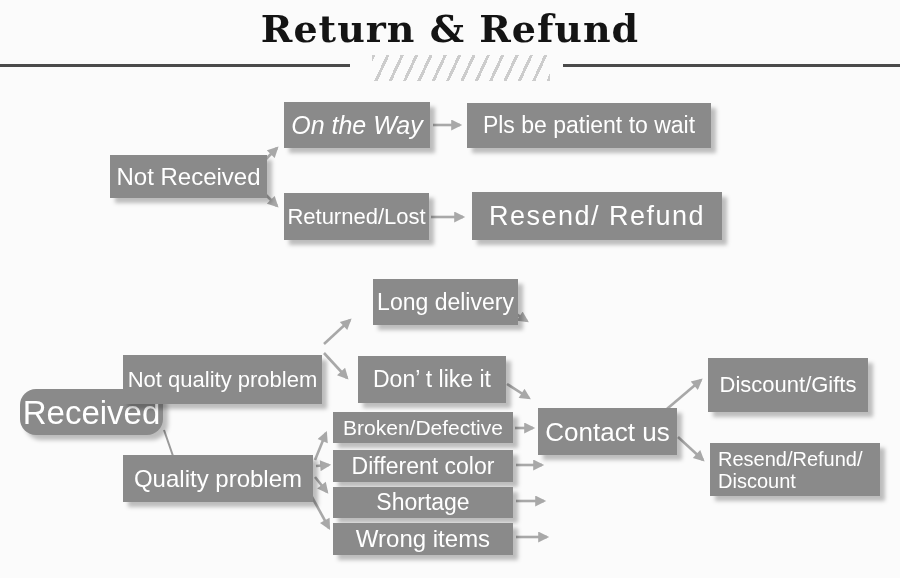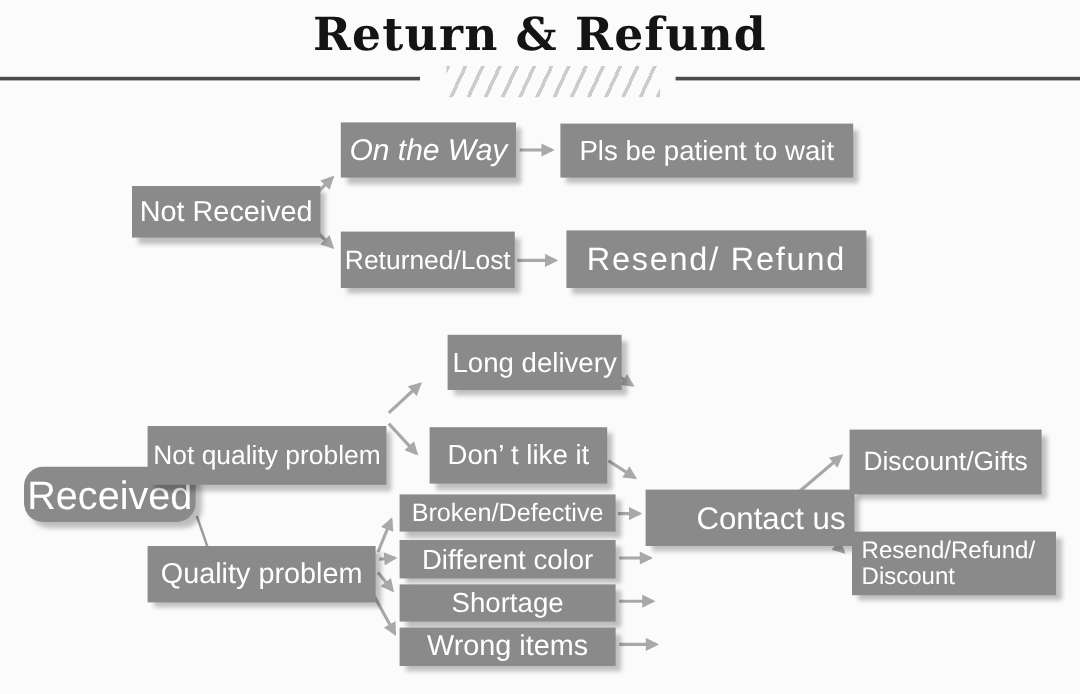--- a/index.html
+++ b/index.html
@@ -128,21 +128,21 @@
   </div>
 
   <div class="node" style="left:333px;top:487px;width:180px;height:31px;font-size:23px;">
     <span>Shortage</span>
   </div>
 
   <div class="node" style="left:333px;top:523px;width:180px;height:32px;font-size:24px;">
     <span>Wrong items</span>
   </div>
 
-  <div class="node" style="left:538px;top:408px;width:139px;height:47px;font-size:26px;padding-left:35px;">
+  <div class="node" style="left:538px;top:408px;width:139px;height:47px;font-size:26px;">
     <span>Contact us</span>
   </div>
 
   <div class="node" style="left:708px;top:358px;width:160px;height:54px;font-size:22px;">
     <span>Discount/Gifts</span>
   </div>
 
   <div class="node two-line" style="left:710px;top:443px;width:162px;height:53px;font-size:20px;">
     <span>Resend/Refund/</span>
     <span>Discount</span>

